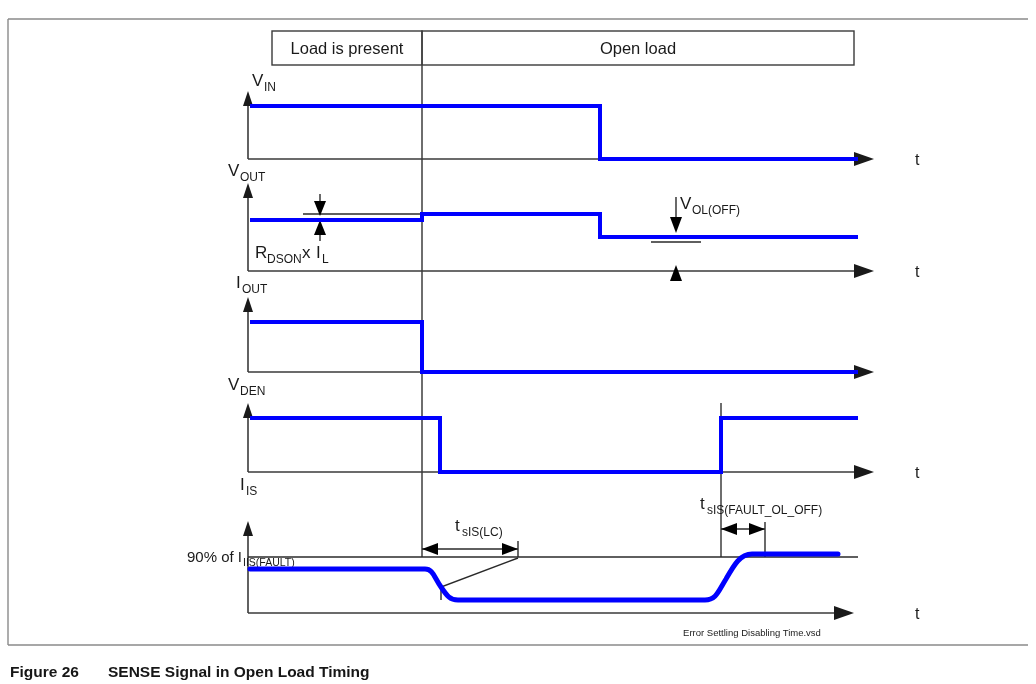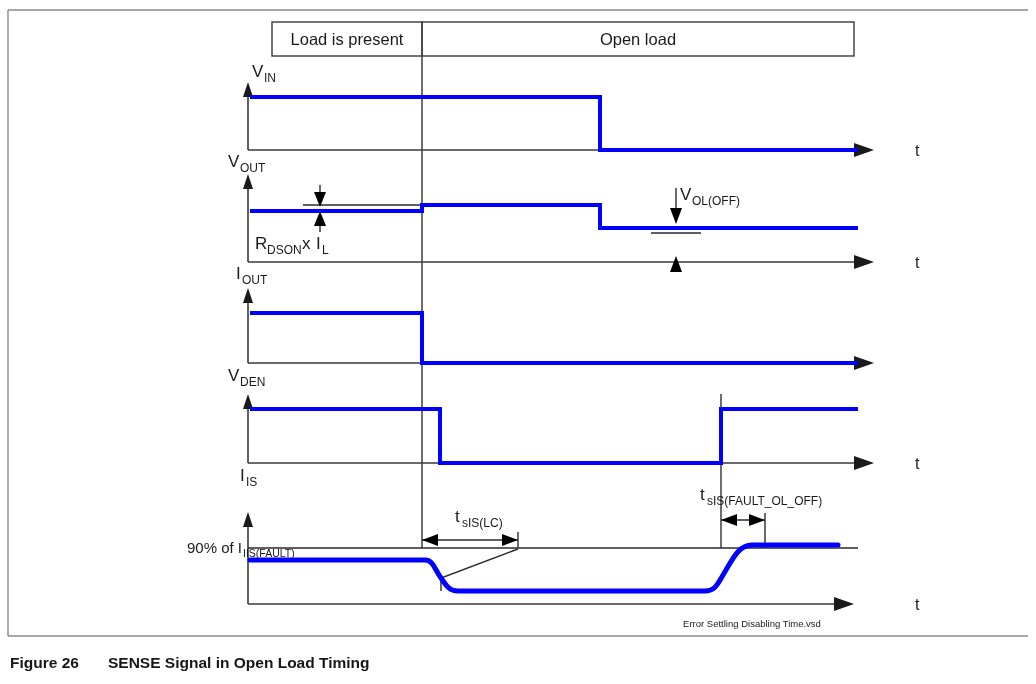--- a/index.html
+++ b/index.html
@@ -9,21 +9,21 @@
   }
   body {
     width: 1036px;
     height: 684px;
     font-family: "Liberation Sans", sans-serif;
     position: relative;
     overflow: hidden;
   }
   #figure-root {
     position: absolute;
-    left: 0; top: 0;
+    left: 0; top: 9px;
     width: 1036px;
     height: 604px;
   }
   svg { display: block; }
   .wf { fill: none; stroke: #0000ff; stroke-width: 4; stroke-linejoin: miter; stroke-linecap: butt; }
   .wf-curve { fill: none; stroke: #0000ff; stroke-width: 5; stroke-linejoin: round; stroke-linecap: round; }
   .axis { fill: none; stroke: #3a3a3a; stroke-width: 1.6; }
   .axis-arrow { fill: #1a1a1a; stroke: none; }
   .boxline { fill: none; stroke: #3a3a3a; stroke-width: 1.4; }
   .refline { fill: none; stroke: #4a4a4a; stroke-width: 1.6; }

